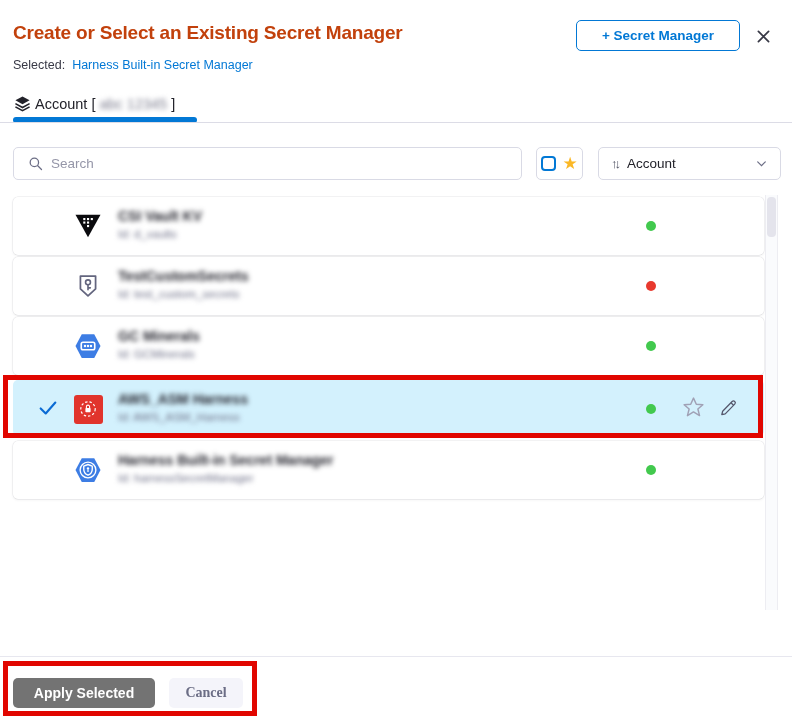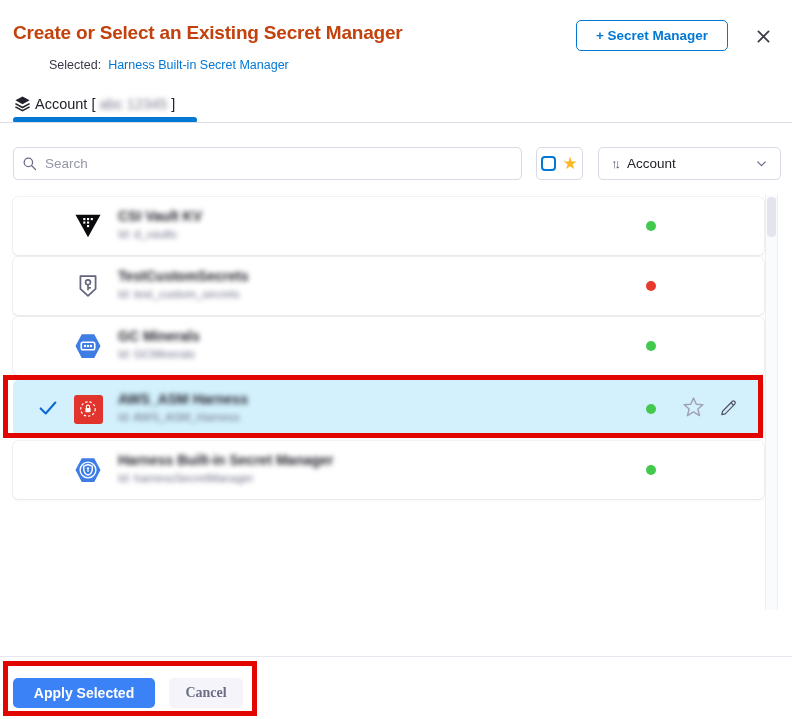--- a/index.html
+++ b/index.html
@@ -3,38 +3,38 @@
 <meta charset="utf-8">
 <style>
   * { margin:0; padding:0; box-sizing:border-box; }
   body { background:#fff; font-family:"Liberation Sans", sans-serif; }
   #app { position:relative; width:792px; height:719px; background:#fff; overflow:hidden; }
 
   .abs { position:absolute; }
 
   
   .title { left:13px; top:22px; font-size:19px; font-weight:700; color:#c2410c; letter-spacing:-0.2px; }
-  .btn-new { left:576px; top:20px; width:152px; height:31px; border:1.5px solid #0278d5; border-radius:5px;
+  .btn-new { left:576px; top:20px; width:164px; height:31px; border:1.5px solid #0278d5; border-radius:5px;
              background:#fff; color:#0278d5; font-weight:700; font-size:13.5px;
              display:flex; align-items:center; justify-content:center; cursor:pointer; }
   .btn-close { left:751px; top:24px; width:24px; height:24px; display:flex; align-items:center; justify-content:center; cursor:pointer; }
 
-  .selected-line { left:13px; top:58px; font-size:12.5px; color:#383946;margin-left:36px; }
+  .selected-line { left:13px; top:58px; font-size:12.5px; color:#383946; }
   .selected-line a { color:#0278d5; text-decoration:none; margin-left:7px; cursor:pointer; }
 
   
   .tab { left:14px; top:95px; display:flex; align-items:flex-end; gap:4px; font-size:14.5px; color:#22222a; cursor:pointer; }
   .tab-underline { left:13px; top:117px; width:184px; height:6px; background:#0278d5; border-radius:3px; }
   .tab-border { left:0; top:122px; width:792px; height:1px; background:#dcdce6; }
 
   .redacted { filter:blur(2.4px); user-select:none; }
 
   
   .search-box { left:13px; top:147px; width:509px; height:33px; border:1px solid #d9dae5; border-radius:5px;
-                background:#fff; display:flex; align-items:center; padding-left:8px; gap:8px; }
+                background:#fff; display:flex; align-items:center; padding-left:14px; gap:8px; }
   .search-box input { border:none; outline:none; flex:1; font-size:13.5px; color:#22222a; font-family:"Liberation Sans",sans-serif; background:transparent; }
   .search-box input::placeholder { color:#9596a8; }
 
   .fav-box { left:536px; top:147px; width:47px; height:33px; border:1px solid #d9dae5; border-radius:5px;
              display:flex; align-items:center; justify-content:center; gap:6px; cursor:pointer; background:#fff; }
   .checkbox { width:15px; height:15px; border:2px solid #0278d5; border-radius:4px; background:#fff; }
   .star-gold { font-size:17px; line-height:1; }
 
   .sort-box { left:598px; top:147px; width:183px; height:33px; border:1px solid #d9dae5; border-radius:5px;
               display:flex; align-items:center; padding:0 12px; gap:9px; cursor:pointer; background:#fff; }
@@ -54,21 +54,21 @@
   .check-wrap { position:absolute; left:24px; top:17px; }
   .action-star { position:absolute; left:668px; top:15px; }
   .action-pencil { position:absolute; left:704px; top:16px; }
 
   
   .scroll-track { left:765px; top:195px; width:13px; height:415px; background:#fafbfd; border-left:1px solid #ededf2; border-right:1px solid #ededf2; }
   .scroll-thumb { left:767px; top:197px; width:9px; height:40px; background:#e4e4ec; border-radius:4px; }
 
   
   .footer-divider { left:0; top:656px; width:792px; height:1px; background:#e7e7ef; }
-  .btn-apply { left:13px; top:678px; width:142px; height:30px; background:#3b82f6; border:none; border-radius:5px;
+  .btn-apply { left:13px; top:678px; width:142px; height:30px; background:#737373; border:none; border-radius:5px;
                color:#fff; font-weight:700; font-size:14px; display:flex; align-items:center; justify-content:center; cursor:pointer; }
   .btn-cancel { left:169px; top:678px; width:74px; height:30px; background:#f4f4fa; border:none; border-radius:5px;
                 color:#6b6d85; font-weight:700; font-size:14px; display:flex; align-items:center; justify-content:center; cursor:pointer;font-family:Liberation Serif, serif; }
 
   
   .annot { border:5px solid #e10600; background:transparent; pointer-events:none; z-index:10; }
   .annot-row { left:3px; top:375px; width:760px; height:63px; }
   .annot-footer { left:3px; top:661px; width:254px; height:55px; }
 
   .aws-badge { width:29px; height:29px; background:#e1342c; border-radius:3px; display:flex; align-items:center; justify-content:center; }

